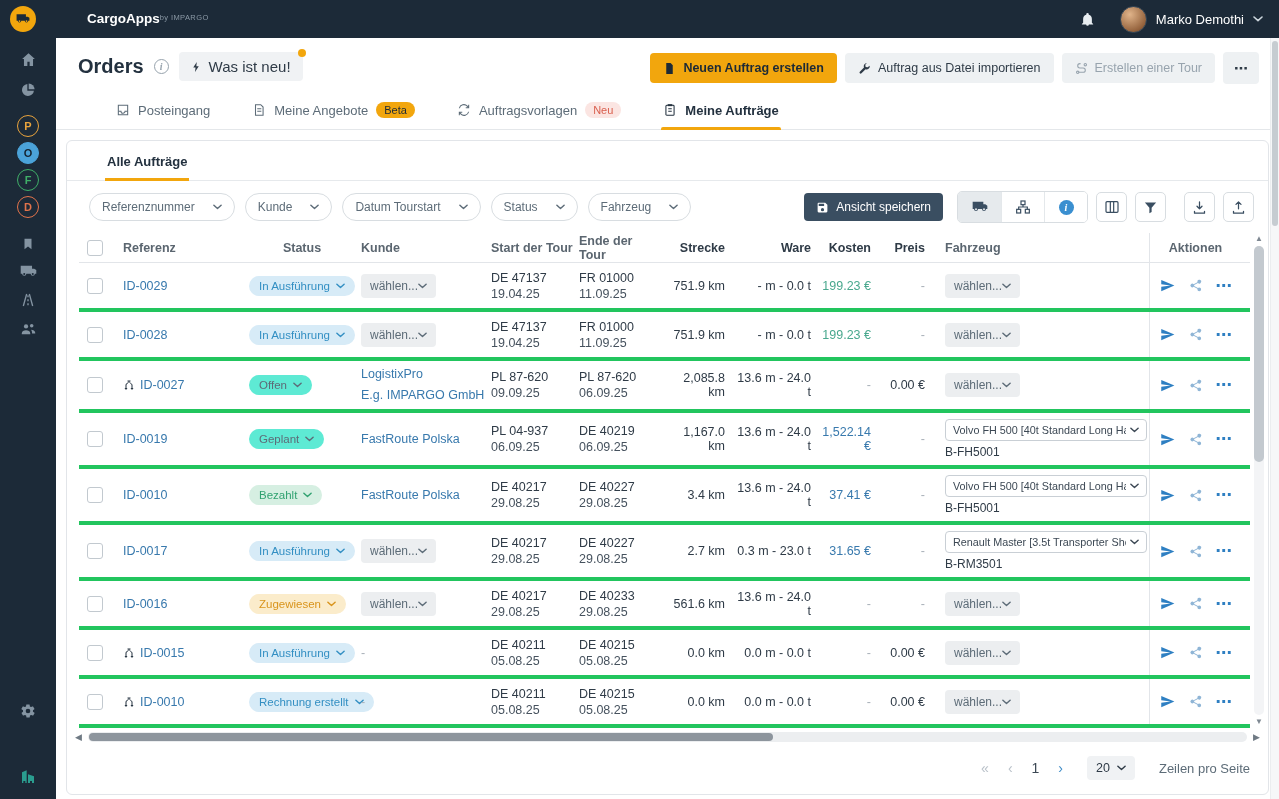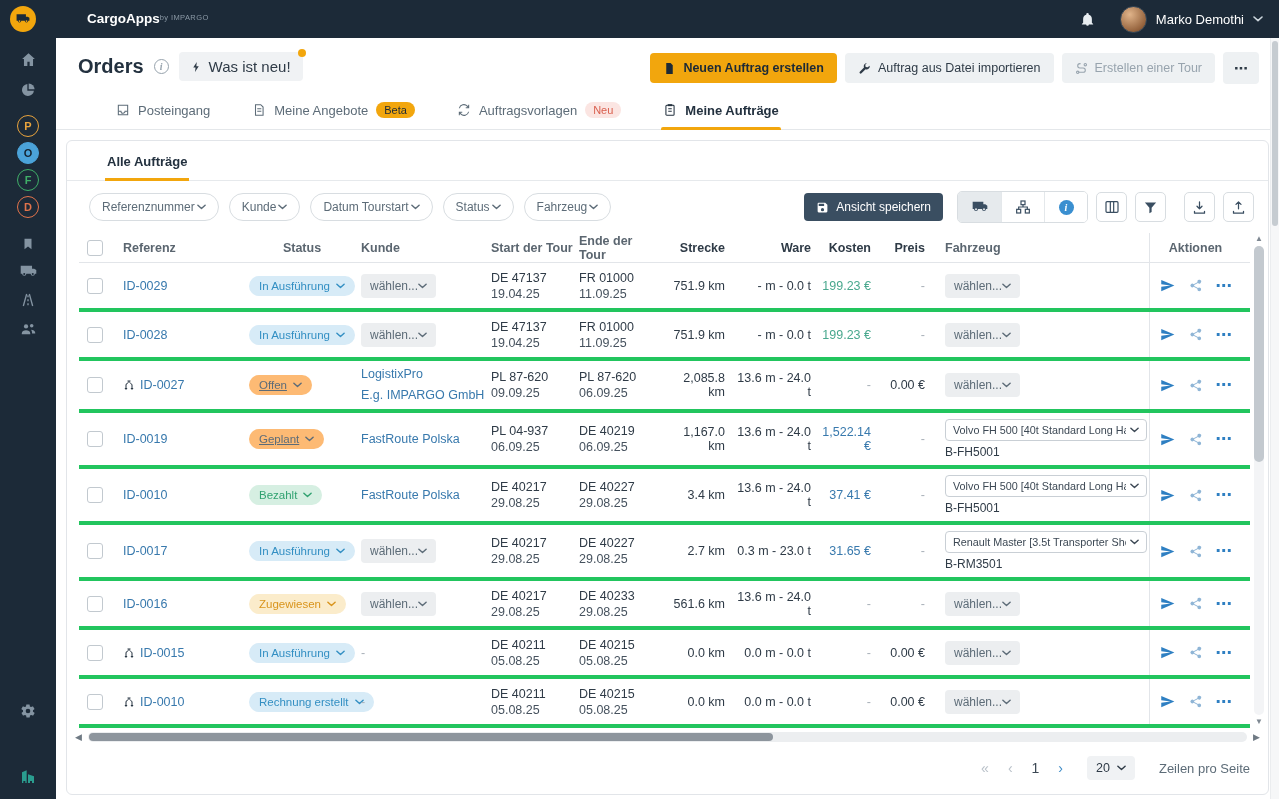--- a/index.html
+++ b/index.html
@@ -56,21 +56,21 @@
 .badge.red{background:#fbe5e2;color:#d9604f;}
 
 
 .card{margin:10px 10px 0;border:1px solid #e2e5e9;border-radius:6px;background:#fff;}
 .view-tabs{border-bottom:1px solid #e6e9ec;padding:0 24px 0 38px;display:flex;}
 .view-tab{padding:13px 2px 11px;font-size:13px;color:#23313f;font-weight:bold;position:relative;cursor:pointer;}
 .view-tab.active:after{content:"";position:absolute;left:0;right:0;bottom:-1px;height:3px;background:#f2a60d;}
 
 .filter-row{display:flex;align-items:center;justify-content:space-between;padding:10px 14px 10px 22px;}
 .filters{display:flex;gap:10px;}
-.f-pill{display:inline-flex;align-items:center;gap:2px;border:1px solid #d8dde1;border-radius:15px;padding:6px 12px;font-size:12px;color:#5d6c78;background:#fff;cursor:pointer;white-space:nowrap;}
+.f-pill{display:inline-flex;align-items:center;gap:18px;border:1px solid #d8dde1;border-radius:15px;padding:6px 12px;font-size:12px;color:#5d6c78;background:#fff;cursor:pointer;white-space:nowrap;}
 .tools{display:flex;align-items:center;gap:8px;}
 .btn-save{display:inline-flex;align-items:center;gap:7px;background:#3a4e61;color:#fff;border-radius:4px;padding:7px 12px;font-size:12px;cursor:pointer;white-space:nowrap;}
 .icon-group{display:flex;border:1px solid #d8dde1;border-radius:5px;overflow:hidden;margin-left:6px;}
 .ig-btn{width:43px;height:30px;display:flex;align-items:center;justify-content:center;color:#3a4e61;cursor:pointer;background:#fff;}
 .ig-btn + .ig-btn{border-left:1px solid #e4e8eb;}
 .ig-btn.sel{background:#e6eaed;}
 .info-badge{width:15px;height:15px;border-radius:50%;background:#3a8fd0;color:#fff;font-size:10px;font-weight:bold;display:inline-flex;align-items:center;justify-content:center;font-family:"Liberation Serif",serif;font-style:italic;}
 .sq-btn{width:31px;height:30px;border:1px solid #d8dde1;border-radius:5px;display:flex;align-items:center;justify-content:center;color:#3a4e61;cursor:pointer;background:#fff;}
 .ml{margin-left:10px;}
 
@@ -94,21 +94,21 @@
 .num{justify-content:flex-end;text-align:right;color:#2f3b47;}
 .loc{font-size:12.5px;color:#2f3b47;}
 .date{font-size:12.5px;color:#46525e;}
 .lnk{color:#3879ad;cursor:pointer;}
 .stacked{line-height:1.25;}
 .dash{color:#a8b0b8;}
 .cost-est{color:#49a88e;}
 .cbx{width:16px;height:16px;border:1.5px solid #c2c9cf;border-radius:3px;background:#fff;cursor:pointer;display:inline-block;flex:none;}
 .pill{display:inline-flex;align-items:center;gap:6px;border-radius:13px;padding:4px 10px;font-size:11.5px;cursor:pointer;white-space:nowrap;}
 .pill.blue{background:#d7ebf7;color:#338fc3;}
-.pill.gray{background:#fdba74;color:#5d6c78;text-decoration:underline;}
+.pill.gray{background:#5eead4;color:#5d6c78;}
 .pill.green{background:#d6efe2;color:#31a271;}
 .pill.yellow{background:#fbeccb;color:#d9941c;}
 .sel-pill{display:inline-flex;align-items:center;background:#eceef0;border-radius:4px;padding:5px 9px;font-size:12px;color:#5d6c78;cursor:pointer;white-space:nowrap;}
 .veh-wrap{width:202px;}
 .veh-select{display:flex;align-items:center;justify-content:space-between;gap:4px;border:1px solid #c9cfd5;border-radius:4px;background:#fff;padding:4px 7px;font-size:10.8px;color:#3c4854;cursor:pointer;}
 .veh-label{white-space:nowrap;overflow:hidden;max-width:174px;}
 .veh-plate{font-size:12px;color:#2f3b47;margin-top:4px;}
 .split-ic{color:#23313f;display:flex;flex:none;}
 .act{display:flex;cursor:pointer;}
 .act.send{color:#2e7fc2;}

